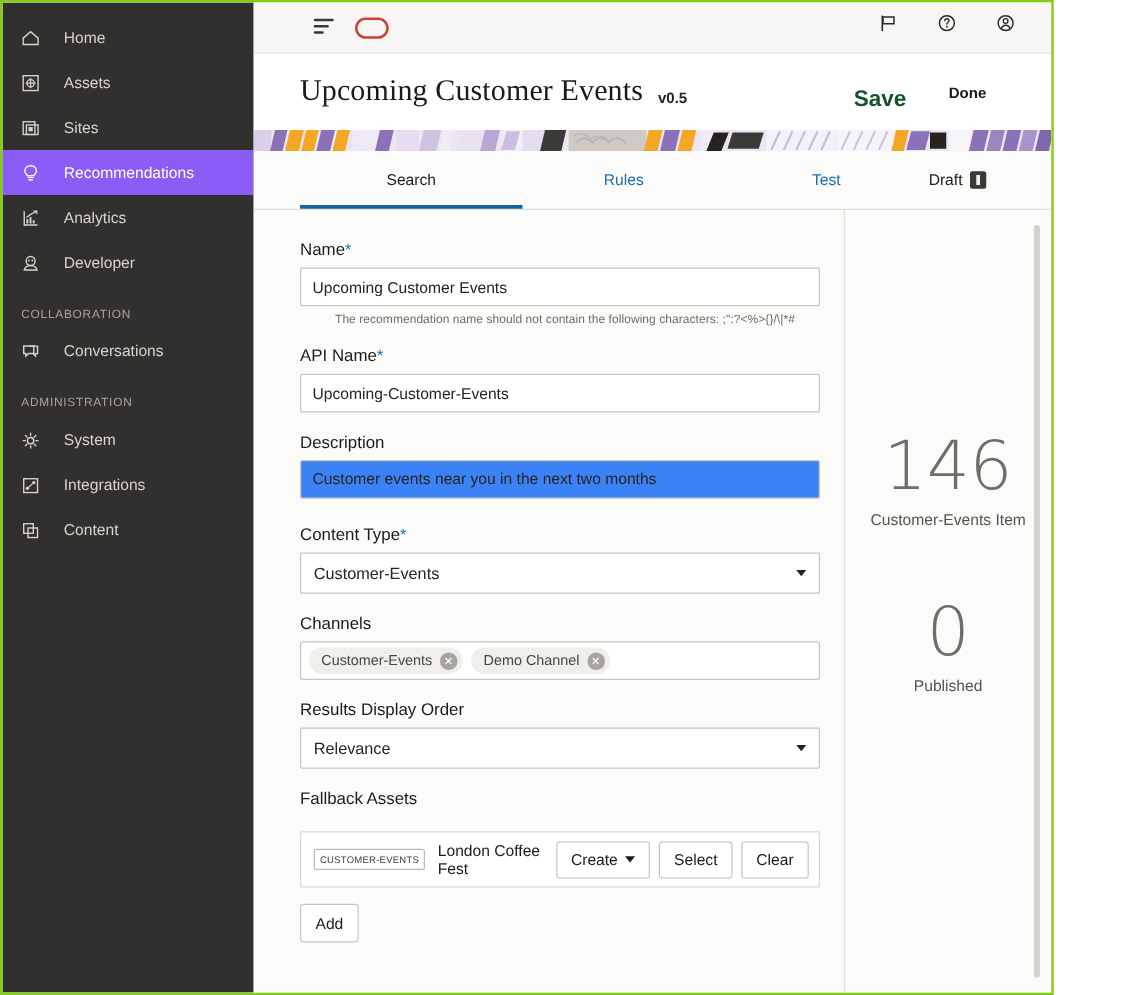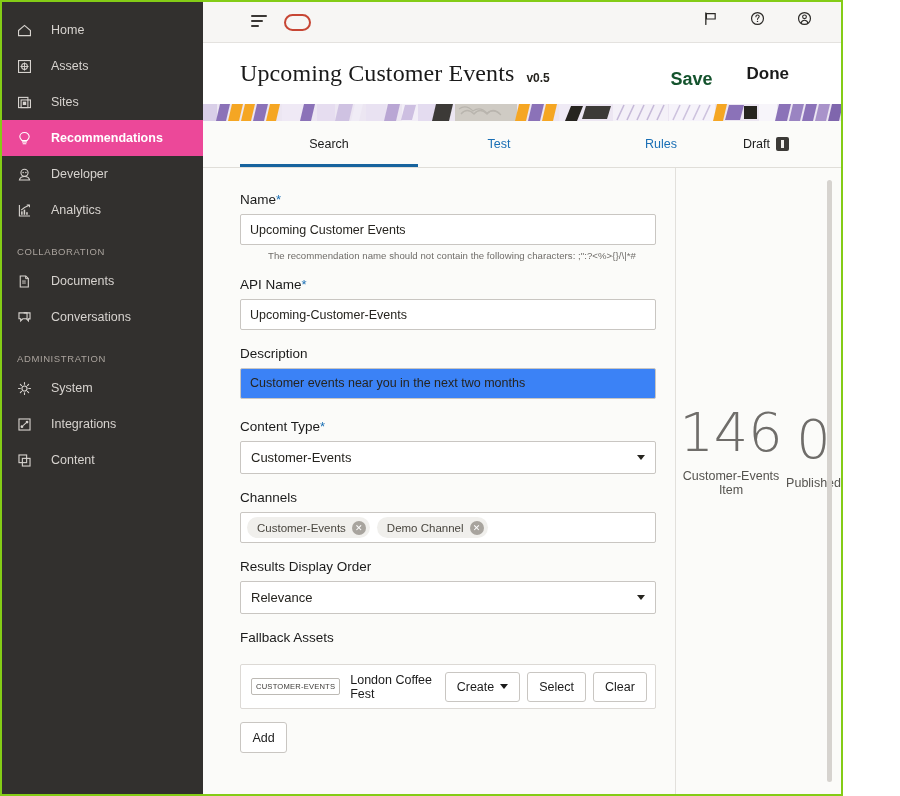--- a/index.html
+++ b/index.html
@@ -31,23 +31,23 @@
   .nav-item {
     display: flex;
     align-items: center;
     height: 36px;
     padding-left: 14px;
     font-size: 12.5px;
     color: #d7d3cf;
     cursor: pointer;
   }
   .nav-item.active {
-    background: #ec4899;
+    background: #8b5cf6;
     color: #ffffff;
-    font-weight: bold;
+    font-weight: normal;
   }
   .nav-item .ico {
     width: 26px; height: 20px;
     flex: 0 0 26px;
     margin-right: 9px;
     display: flex; align-items: center; justify-content: flex-start;
   }
   .nav-item .ico svg { display:block; }
   .nav-label { white-space: nowrap; }
   .nav-section {
@@ -144,21 +144,21 @@
   .title-actions {
     margin-left: auto;
     display: flex;
     align-items: center;
     gap: 34px;
   }
   .btn-save {
     font-size: 18px; font-weight: bold; color:#14532d; cursor: default; margin-top: 12px;
   }
   .btn-done {
-    font-size: 17px; font-weight: bold; color:#1b1b1b; cursor: pointer;
+    font-size: 12px; font-weight: bold; color:#1b1b1b; cursor: pointer;
   }
 
   
   .banner {
     height: 17px;
     flex: 0 0 17px;
     background: #ece6f2;
     position: relative;
     overflow: hidden;
   }
@@ -363,20 +363,21 @@
     cursor: pointer;
   }
 
   
   .statscol {
     flex: 1 1 auto;
     border-left: 1px solid #e2e0dc;
     margin-left: 0;
     position: relative;
     display: flex;
+    flex-direction: column;
     align-items: center;
     justify-content: center;
     padding-bottom: 60px;
   }
   .stat { text-align: center; }
   .stat-num {
     font-size: 54px;
     color: #6f6d6a;
     font-weight: 300;
     line-height: 1;
@@ -442,55 +443,45 @@
             <path d="M10 3 C6.6 3 4.5 5.4 4.5 8 C4.5 10 6 11.3 7 12.3 L13 12.3 C14 11.3 15.5 10 15.5 8 C15.5 5.4 13.4 3 10 3 Z" fill="none" stroke="#ffffff" stroke-width="1.3"></path>
             <path d="M7.6 14 L12.4 14 M8.4 16.2 L11.6 16.2" stroke="#ffffff" stroke-width="1.4" stroke-linecap="round"></path>
           </svg>
       </span>
       <span class="nav-label">Recommendations</span>
     </div>
 
     <div class="nav-item">
       <span class="ico">
         <svg width="17" height="17" viewBox="0 0 20 20">
-            <circle cx="10" cy="8" r="4.2" fill="none" stroke="#d7d3cf" stroke-width="1.3"></circle>
-            <circle cx="8.4" cy="7.6" r="0.9" fill="#d7d3cf"></circle>
-            <circle cx="11.6" cy="7.6" r="0.9" fill="#d7d3cf"></circle>
-            <path d="M4 16.5 C4.6 13.6 7 12.3 10 12.3 C13 12.3 15.4 13.6 16 16.5 Z" fill="none" stroke="#d7d3cf" stroke-width="1.3"></path>
-          </svg>
-      </span>
-      <span class="nav-label">Developer</span>
-    </div>
-
-    <div class="nav-item">
-      <span class="ico">
-        <svg width="17" height="17" viewBox="0 0 20 20">
             <path d="M4 3.5 L4 16.5 L16.5 16.5" fill="none" stroke="#d7d3cf" stroke-width="1.3"></path>
             <rect x="6" y="11" width="1.8" height="4" fill="#d7d3cf"></rect>
             <rect x="9" y="9" width="1.8" height="6" fill="#d7d3cf"></rect>
             <rect x="12" y="12" width="1.8" height="3" fill="#d7d3cf"></rect>
             <path d="M6 9.5 L10 6.5 L15.5 3.8" fill="none" stroke="#d7d3cf" stroke-width="1.2"></path>
             <path d="M12.6 3.4 L15.8 3.4 L15.8 6.3" fill="none" stroke="#d7d3cf" stroke-width="1.2"></path>
           </svg>
       </span>
       <span class="nav-label">Analytics</span>
     </div>
 
+    <div class="nav-item">
+      <span class="ico">
+        <svg width="17" height="17" viewBox="0 0 20 20">
+            <circle cx="10" cy="8" r="4.2" fill="none" stroke="#d7d3cf" stroke-width="1.3"></circle>
+            <circle cx="8.4" cy="7.6" r="0.9" fill="#d7d3cf"></circle>
+            <circle cx="11.6" cy="7.6" r="0.9" fill="#d7d3cf"></circle>
+            <path d="M4 16.5 C4.6 13.6 7 12.3 10 12.3 C13 12.3 15.4 13.6 16 16.5 Z" fill="none" stroke="#d7d3cf" stroke-width="1.3"></path>
+          </svg>
+      </span>
+      <span class="nav-label">Developer</span>
+    </div>
+
     <div class="nav-section">COLLABORATION</div>
 
-    <div class="nav-item">
-      <span class="ico">
-        <svg width="17" height="17" viewBox="0 0 20 20">
-            <path d="M5 3.5 L11.5 3.5 L14.5 6.5 L14.5 16.5 L5 16.5 Z" fill="none" stroke="#d7d3cf" stroke-width="1.3"></path>
-            <path d="M11.3 3.6 L11.3 6.6 L14.4 6.6" fill="none" stroke="#d7d3cf" stroke-width="1.1"></path>
-            <path d="M7.2 9.5 L11.5 9.5 M7.2 11.8 L11.5 11.8" stroke="#d7d3cf" stroke-width="1.1"></path>
-          </svg>
-      </span>
-      <span class="nav-label">Documents</span>
-    </div>
 
     <div class="nav-item">
       <span class="ico">
         <svg width="17" height="17" viewBox="0 0 20 20">
             <path d="M3.5 4.5 L13 4.5 L13 11.5 L8 11.5 L5.5 14 L5.5 11.5 L3.5 11.5 Z" fill="none" stroke="#d7d3cf" stroke-width="1.3"></path>
             <path d="M9 4.6 L16.5 4.6 L16.5 11.6 L14.6 11.6 L14.6 14 L12.3 11.6" fill="none" stroke="#d7d3cf" stroke-width="1.3"></path>
           </svg>
       </span>
       <span class="nav-label">Conversations</span>
     </div>
@@ -620,22 +611,22 @@
         <polygon points="655,0 666,0 662,17 651,17" fill="#f5a623"></polygon>
         <polygon points="668,0 680,0 676,17 664,17" fill="#8b72b8"></polygon>
         <rect x="682" y="0" width="10" height="17" fill="#ece6f2"></rect>
         <polygon points="686,0 697,0 693,17 682,17" fill="#cdc0e0"></polygon>
         <rect x="694" y="0" width="5" height="17" fill="#e6ddf0"></rect>
       </svg>
     </div>
 
     <div class="tabsrow">
       <div class="tab general">Search</div>
+      <div class="tab link">Rules</div>
       <div class="tab link">Test</div>
-      <div class="tab link">Rules</div>
       <div class="draft-wrap">
         <span>Draft</span>
         <span class="draft-badge">
             <i></i>
           </span>
       </div>
     </div>
 
     <div class="content">
 

